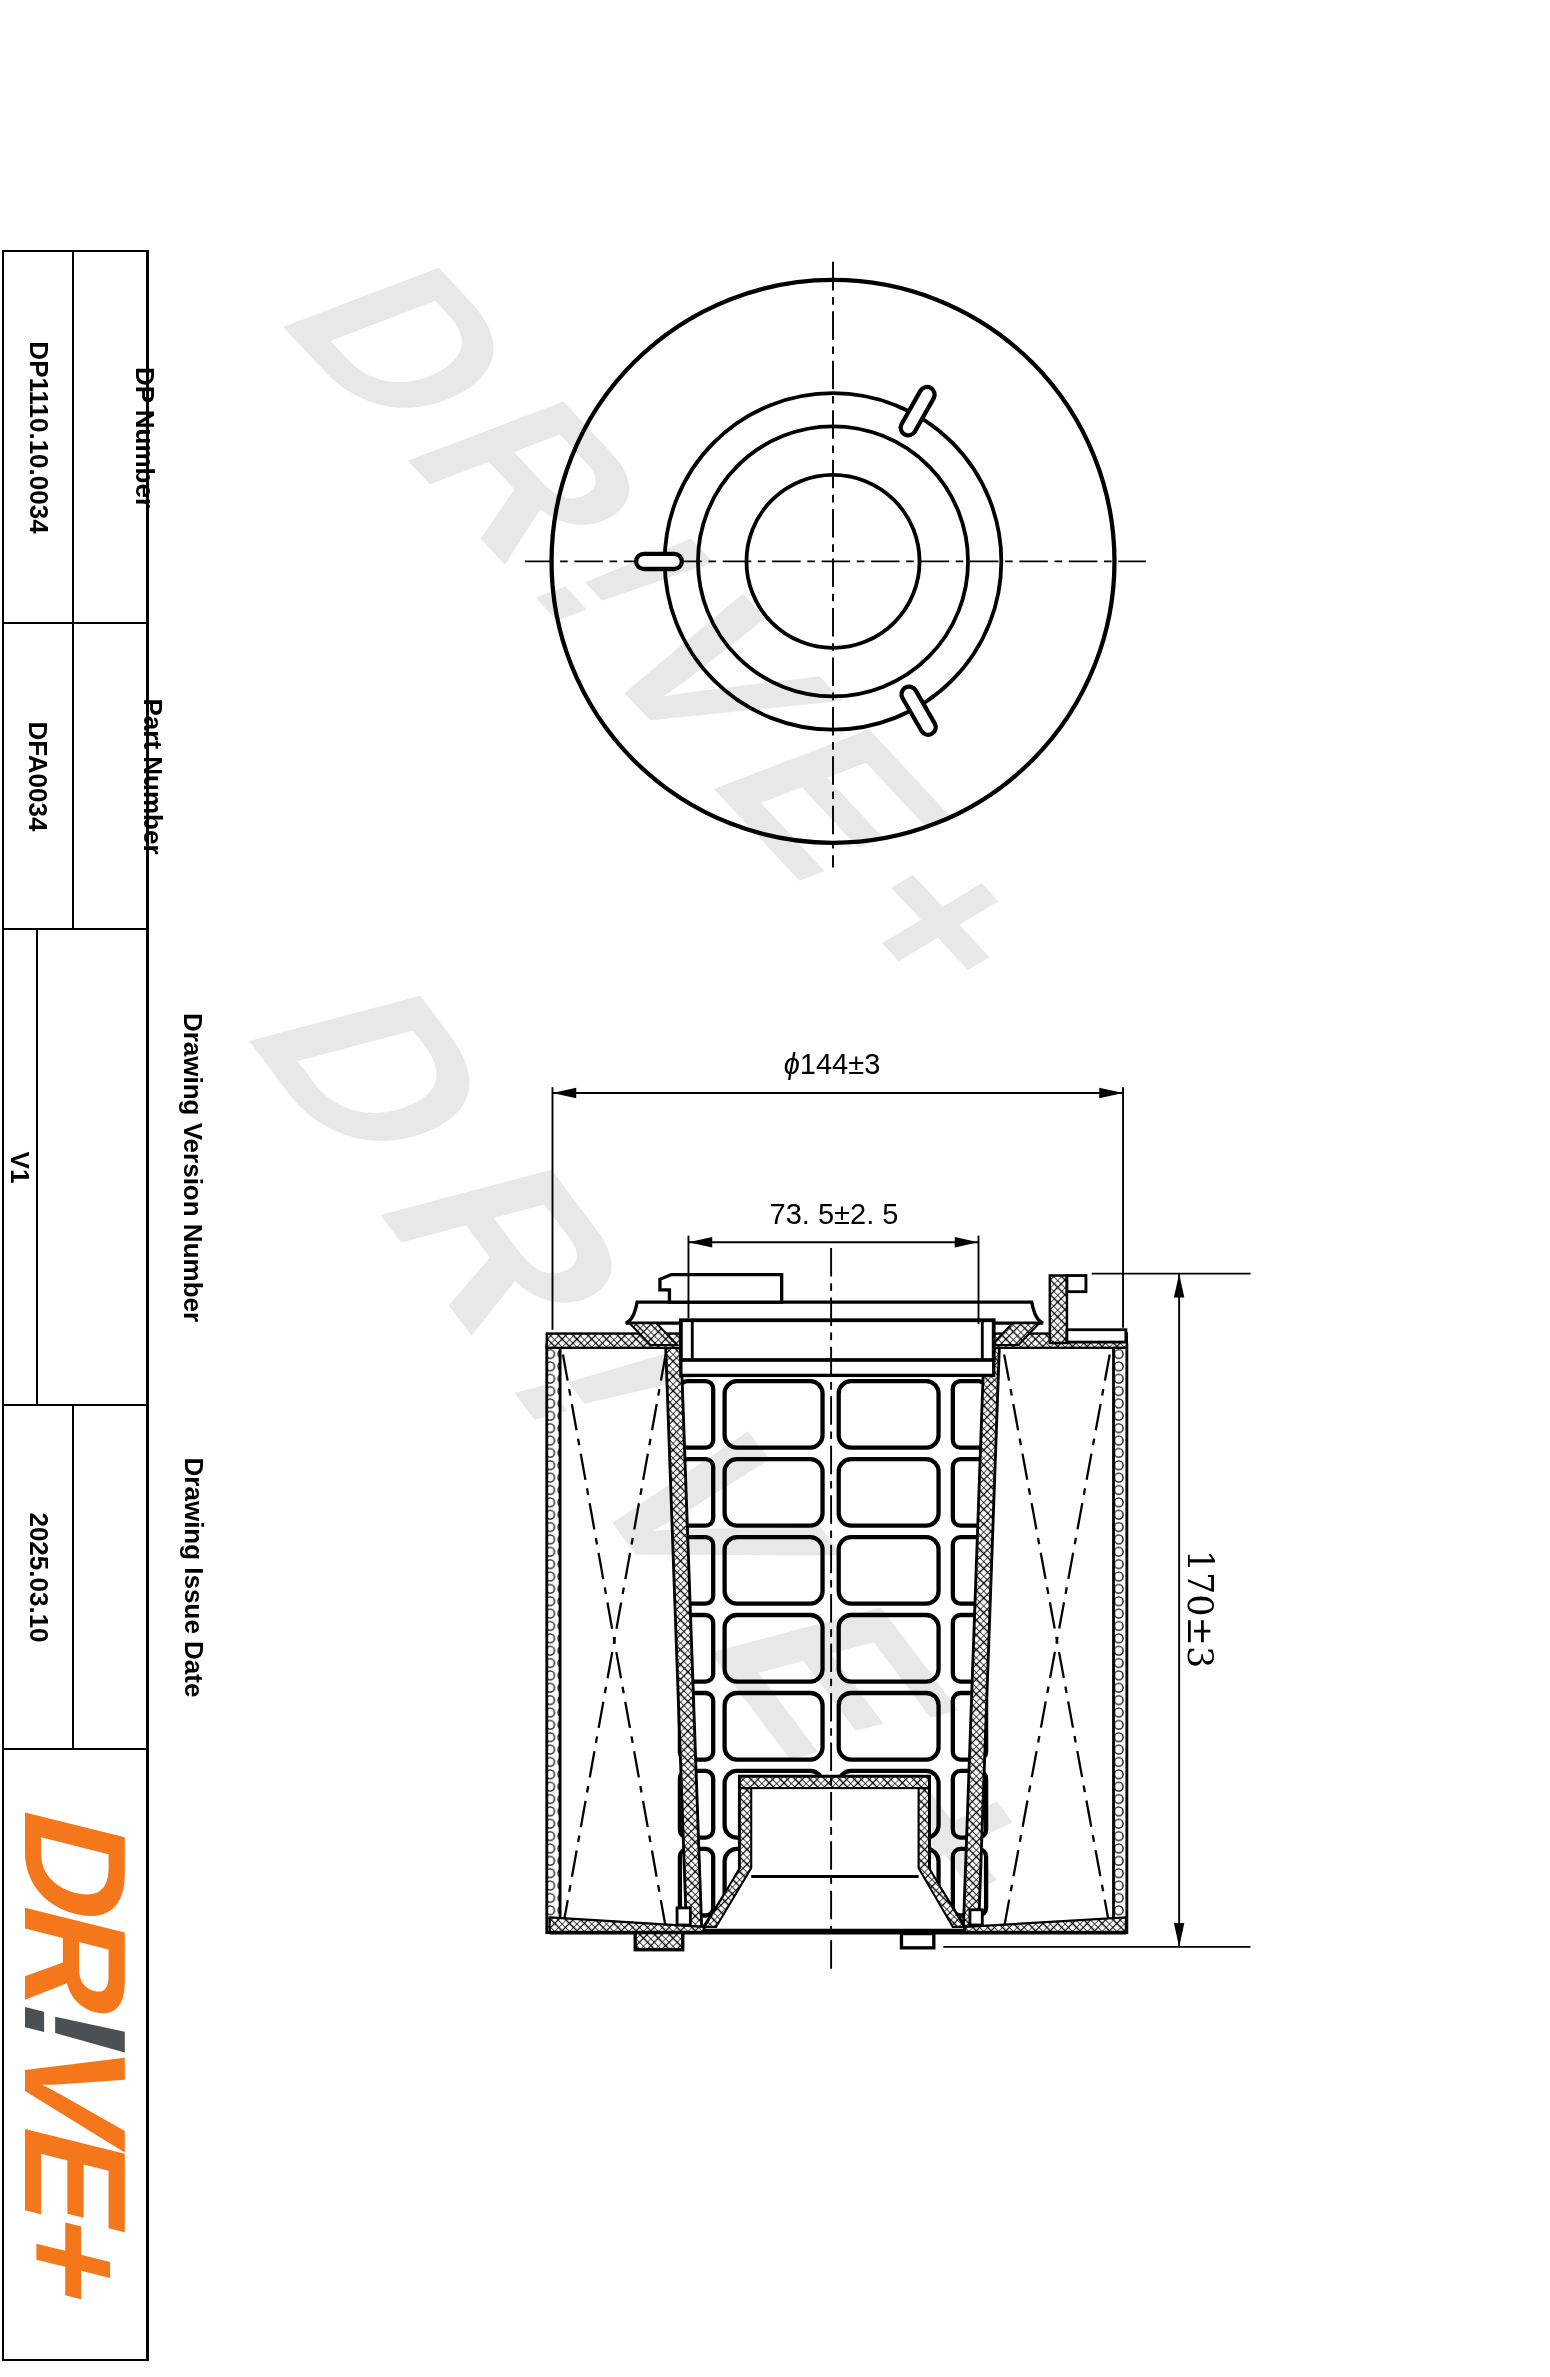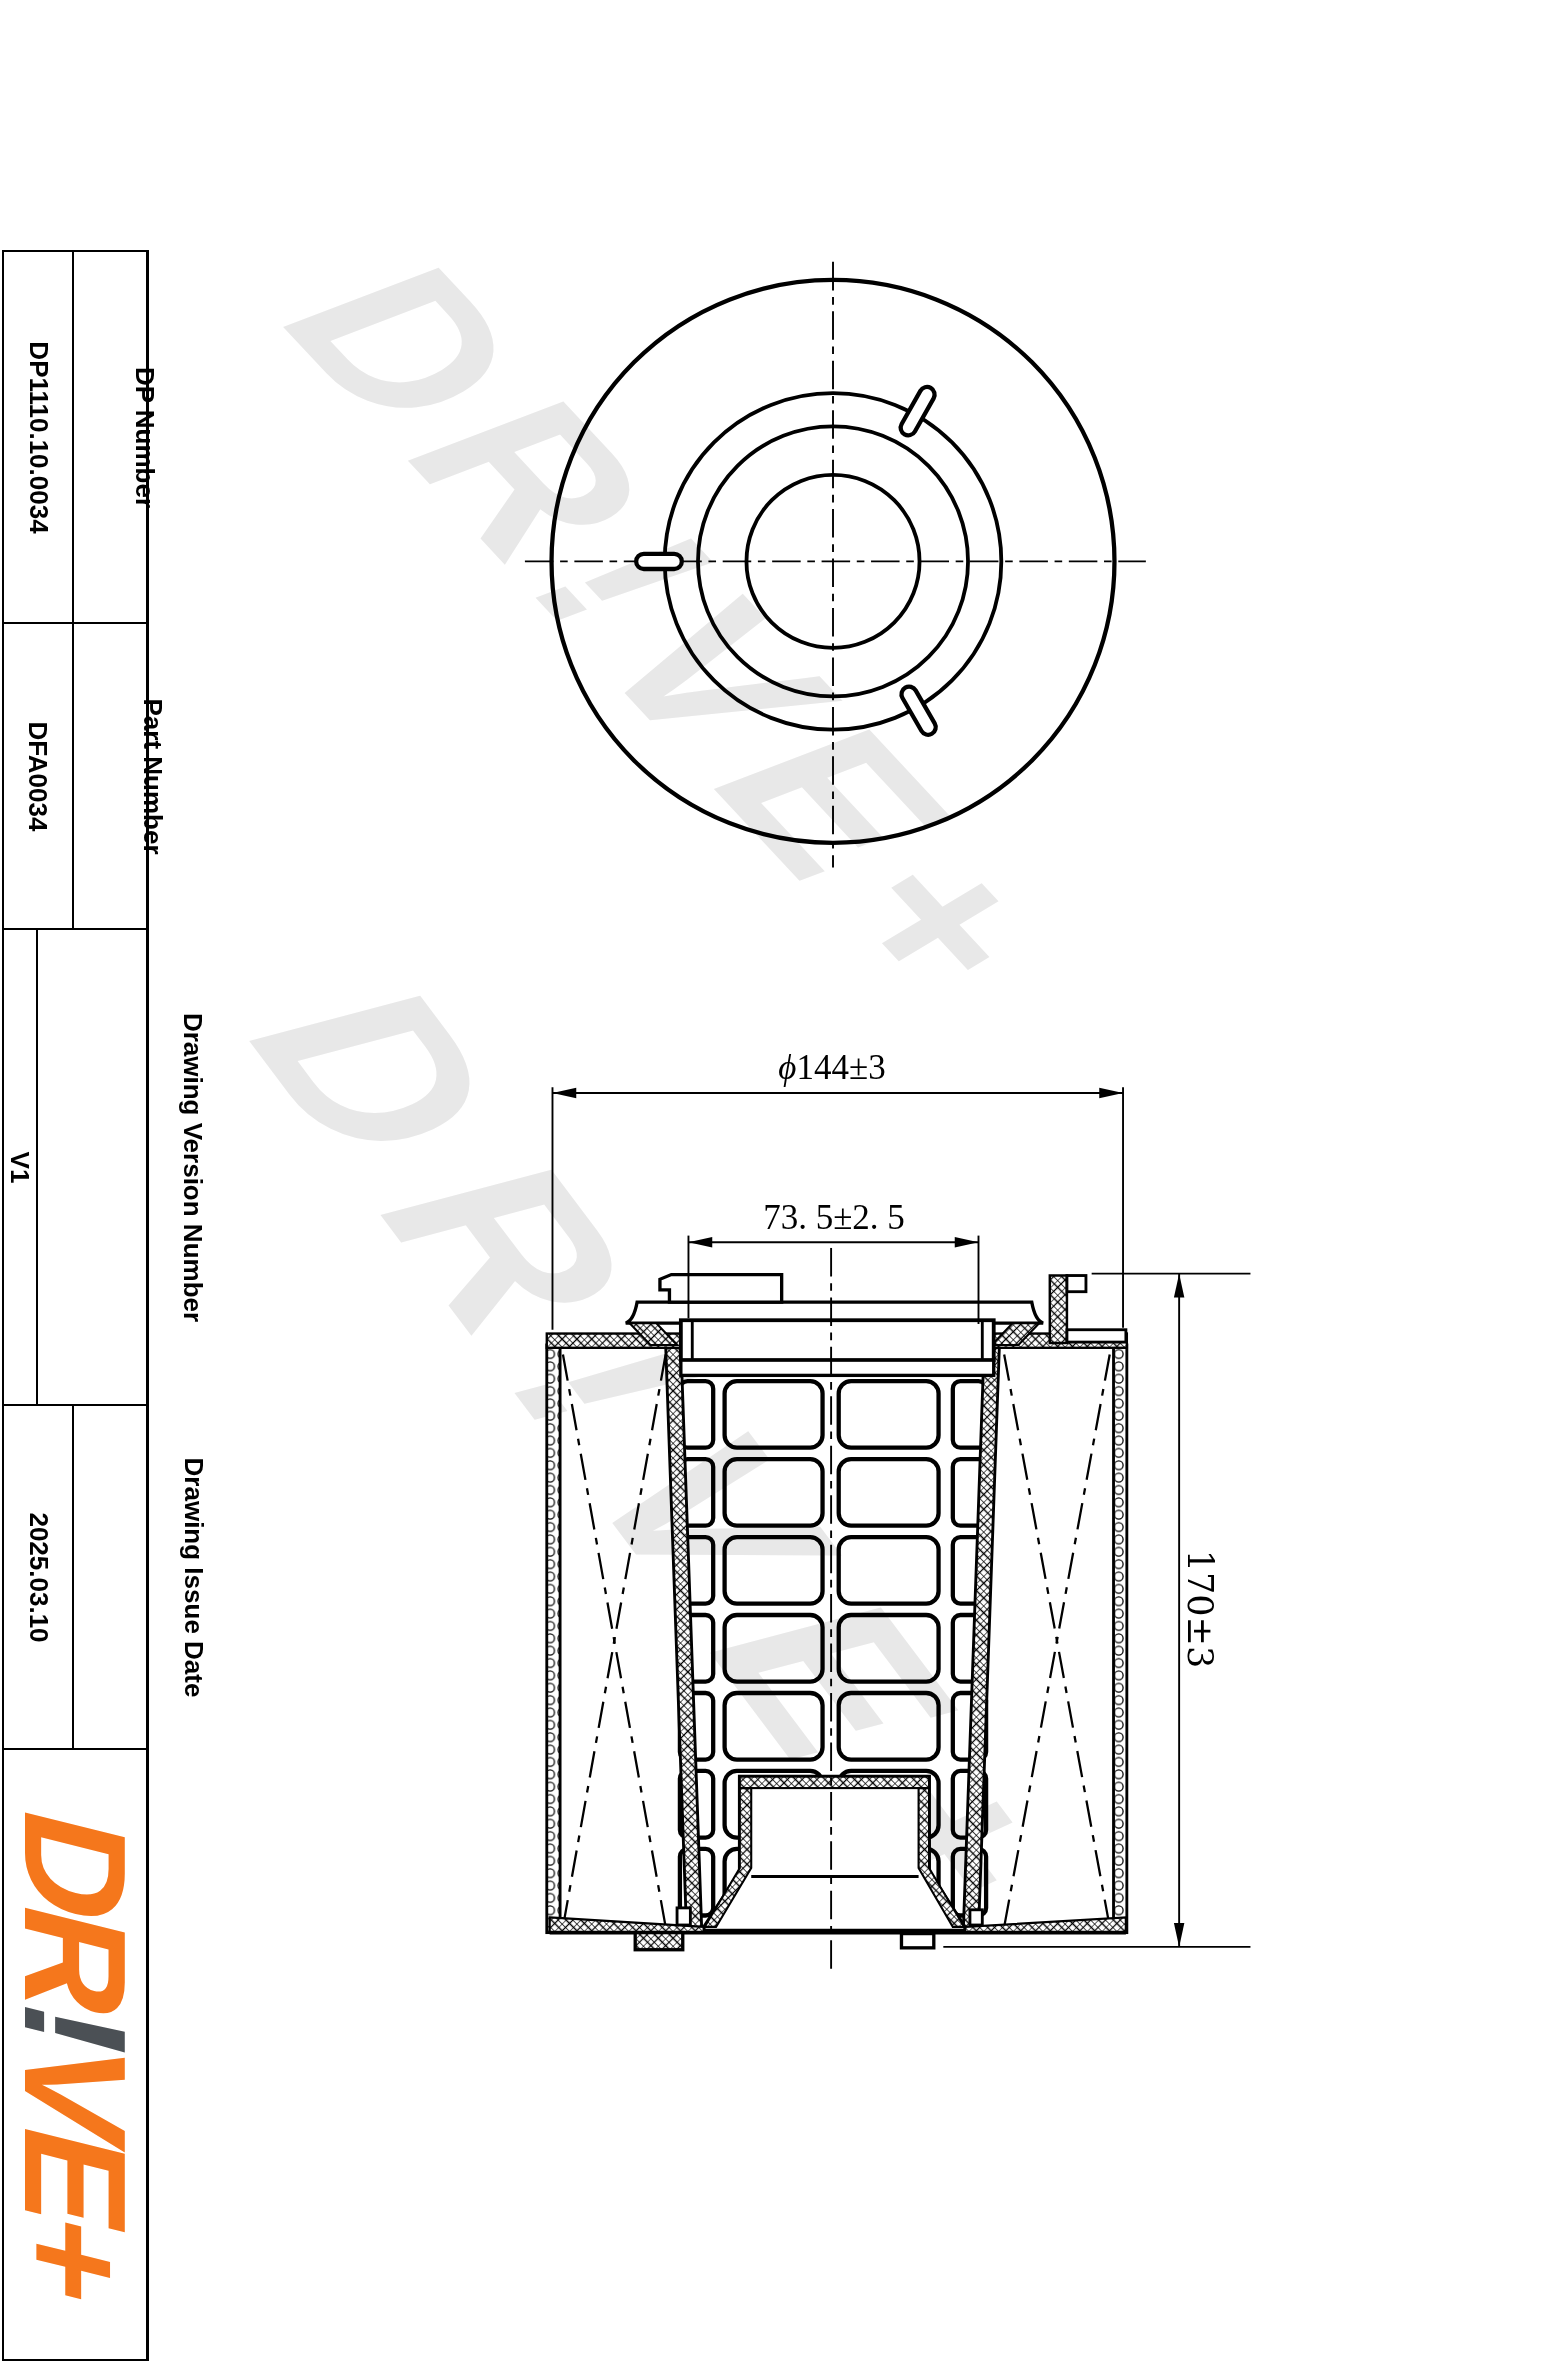--- a/index.html
+++ b/index.html
@@ -10,22 +10,22 @@
   .wm{position:absolute;z-index:0;color:#e8e8e8;font-weight:bold;font-style:italic;
       white-space:nowrap;transform-origin:left top;line-height:1;
       font-family:"Liberation Sans",sans-serif;letter-spacing:21px;}
   .wm-a{left:447px;top:224px;font-size:224px;transform:rotate(47deg) skewX(-12deg);}
   .wm-b{left:433px;top:951px;font-size:238px;letter-spacing:46px;transform:rotate(53deg) skewX(-12deg);}
 
   
   #drawing{position:absolute;left:0;top:0;z-index:1;}
 
   
-  .dimtext{position:absolute;z-index:2;font-family:Liberation Serif, serif;
-           font-size:35px;color:#000;text-align:center;white-space:nowrap;}
+  .dimtext{position:absolute;z-index:2;font-family:Liberation Sans, sans-serif;
+           font-size:29px;color:#000;text-align:center;white-space:nowrap;}
   .dim-dia{left:618px;top:1048px;width:428px;}
   .dim-w{left:620px;top:1198px;width:428px;}
   .phi{font-style:italic;}
   .dim-h-box{left:1124px;top:1561px;width:152px;height:95px;position:absolute;z-index:2;
              display:flex;align-items:center;justify-content:center;}
   .dim-h-box span{transform:rotate(90deg);white-space:nowrap;
                   font-family:"DejaVu Serif","Liberation Serif",serif;font-size:35px;}
 
   
   #titleblock{position:absolute;left:1.9px;top:250px;width:147px;height:2111px;z-index:3;

